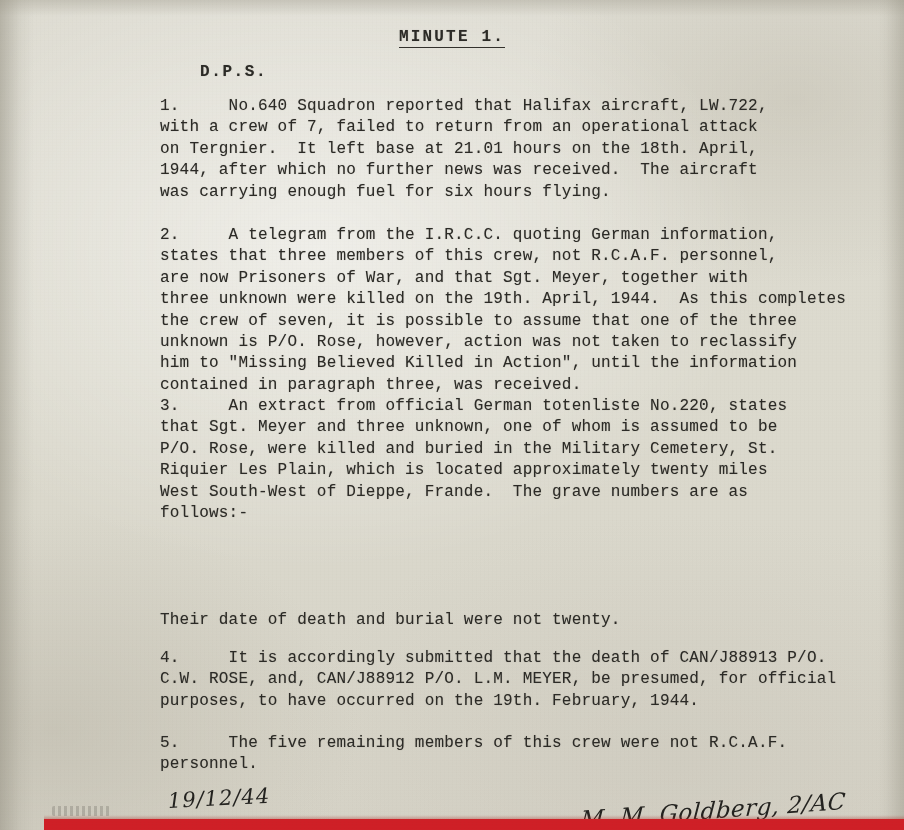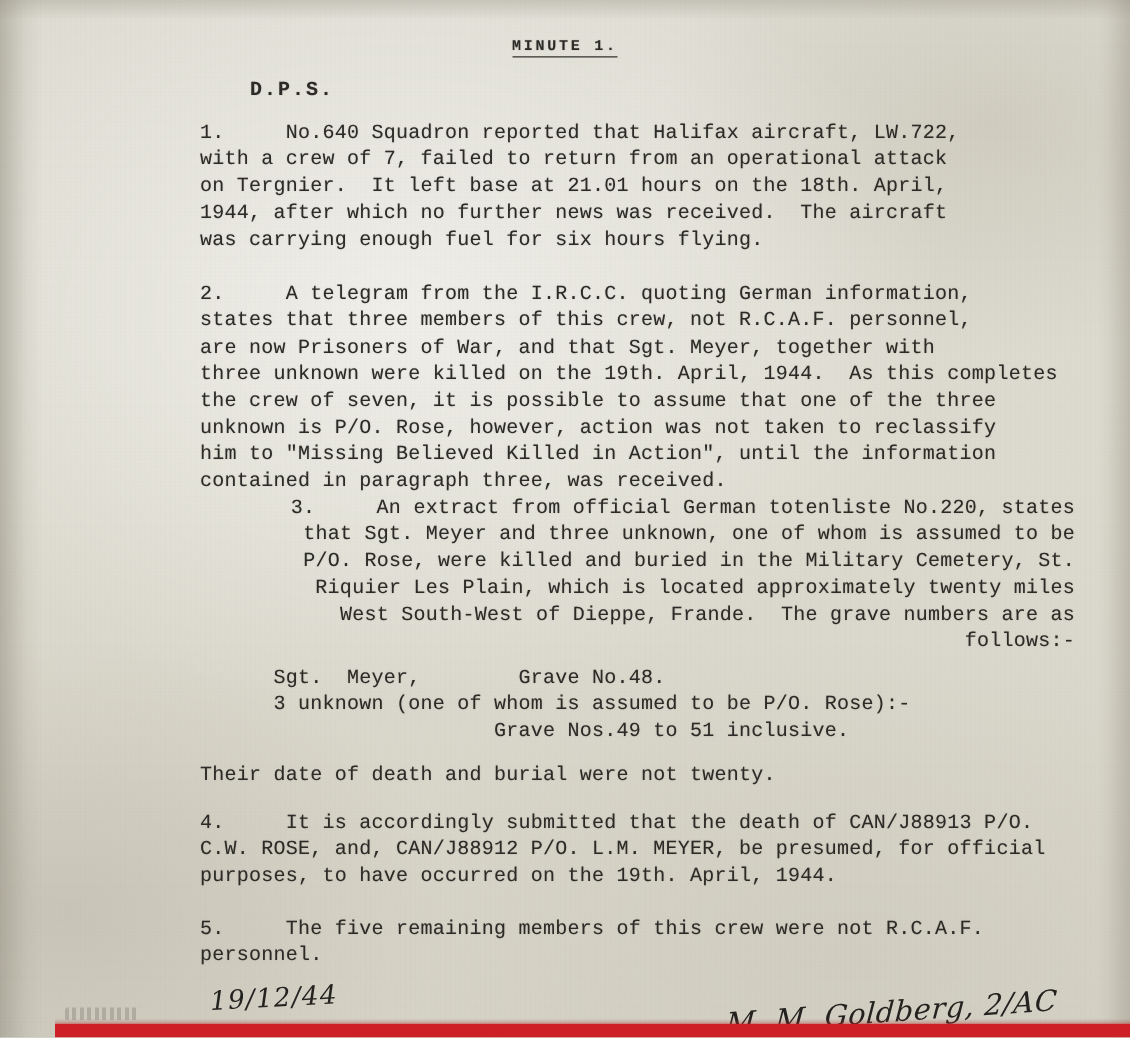--- a/index.html
+++ b/index.html
@@ -66,21 +66,21 @@
     line-height: 21.4px;
     letter-spacing: 0.2px;
     text-shadow: 0 0 1px rgba(70,66,58,0.35);
   }
 
   #title {
     position: absolute;
     left: 0; right: 0;
     top: 27px;
     text-align: center;
-    font-size: 12px;
+    font-size: 16px;
     letter-spacing: 2.2px;
     font-weight: bold;
   }
   #title span.u {
     border-bottom: 1.5px solid #33312c;
     padding-bottom: 1px;
   }
 
   #dps {
     position: absolute;
@@ -96,21 +96,21 @@
     position: absolute;
     left: 160px;
     width: 700px;
     white-space: pre-wrap;
     font-size: 16px;
     line-height: 21.4px;
   }
 
   #para1 { top: 96px; }
   #para2 { top: 225px; }
-  #para3 { top: 396px; text-align: right; }
+  #para3 { top: 396px; }
   #grave-block { top: 532px; left: 160px; width: 700px; }
   #their-date { top: 610px; left: 160px; width: 700px; }
   #para4 { top: 648px; }
   #para5 { top: 733px; }
 
   
   .hand {
     position: absolute;
     font-family: "DejaVu Serif", "Liberation Serif", serif;
     font-style: italic;
@@ -191,29 +191,26 @@
 unknown is P/O. Rose, however, action was not taken to reclassify
 him to "Missing Believed Killed in Action", until the information
 contained in paragraph three, was received.</div>
   <div id="para3" class="para doc-text">3.     An extract from official German totenliste No.220, states
 that Sgt. Meyer and three unknown, one of whom is assumed to be
 P/O. Rose, were killed and buried in the Military Cemetery, St.
 Riquier Les Plain, which is located approximately twenty miles
 West South-West of Dieppe, Frande.  The grave numbers are as
 follows:-</div>
 
-  <div id="grave-block" class="para doc-text">      Sgt.  Meyer,        Grave No.48.
-      3 unknown (one of whom is assumed to be P/O. Rose):-
-                        Grave Nos.49 to 51 inclusive.</div>
 
   <div id="their-date" class="para doc-text">Their date of death and burial were not twenty.</div>
 
   <div id="para4" class="para doc-text">4.     It is accordingly submitted that the death of CAN/J88913 P/O.
 C.W. ROSE, and, CAN/J88912 P/O. L.M. MEYER, be presumed, for official
-purposes, to have occurred on the 19th. April, 1944.</div>
+purposes, to have occurred on the 19th. February, 1944.</div>
   <div id="para5" class="para doc-text">5.     The five remaining members of this crew were not R.C.A.F.
 personnel.</div>
 
   <div id="date-hand" class="hand">19/12/44</div>
   <div id="signature" class="hand">M. M. Goldberg, 2/AC</div>
 
   <div id="smudge"></div>
   <div id="red-bar-shadow"></div>
   <div id="red-bar" style="background: rgb(207, 31, 38);"></div>
 

